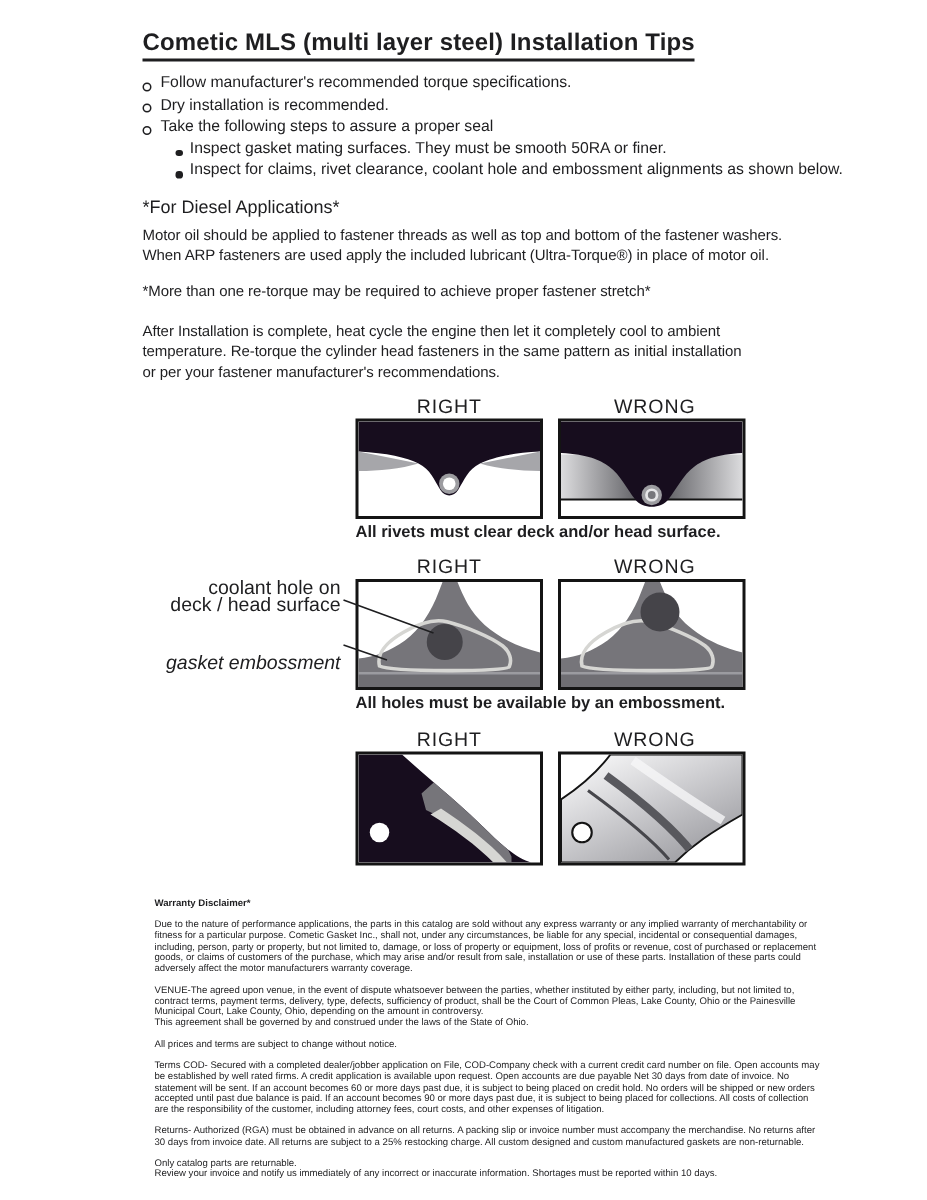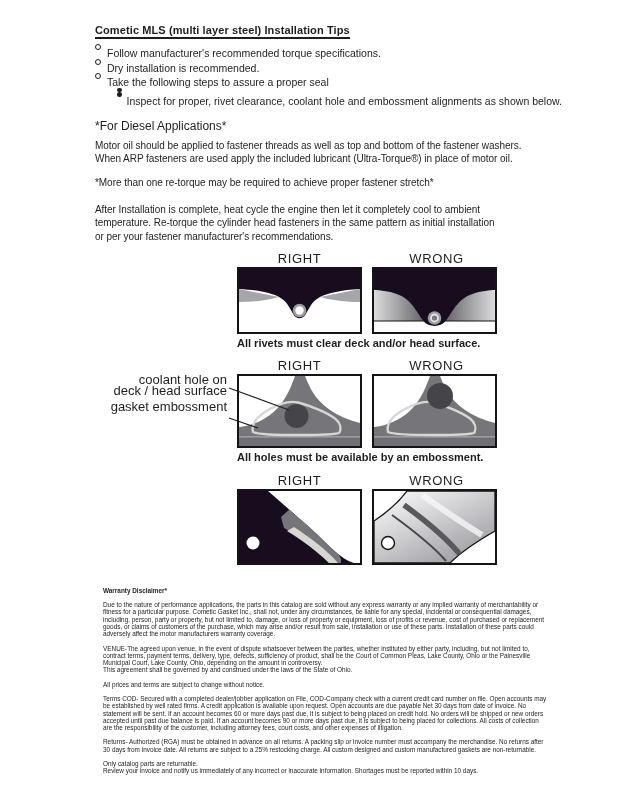--- a/index.html
+++ b/index.html
@@ -8,47 +8,47 @@
     --c-gasket-gray:#76757a; --c-hole-dark:#454449; --c-emboss-light:#d6d6d3;
   }
   .page{
     position:relative; width:618px; height:800px; background:#fff;
     font-family:"Liberation Sans","DejaVu Sans",sans-serif; color:var(--c-ink);
     overflow:hidden;
   }
   .content{ position:absolute; left:95px; top:20px; width:472px; }
 
   h1.title{
-    font-size:11px; font-weight:bold; margin:0 0 7px 0;
+    font-size:16px; font-weight:bold; margin:0 0 7px 0;
     display:inline-block; border-bottom:2px solid var(--c-ink); padding-bottom:1px;
     letter-spacing:.1px;
   }
   .tips{ margin:0 0 8px 0; }
-  .tiprow{ font-size:10.5px; line-height:14.5px; display:flex; align-items:flex-start; }
+  .tiprow{ font-size:10.5px; line-height:14.5px; display:flex; align-items:flex-end; }
   .tiprow.sub{ padding-left:22px; }
   .o-bullet{ width:4px;height:4px;border:1px solid var(--c-ink);border-radius:50%;
     display:inline-block; margin-right:6px; flex:0 0 auto; position:relative; top:-2px;}
   .f-bullet{ width:4.5px;height:4.5px;background:var(--c-ink);border-radius:50%;
     display:inline-block; margin-right:5px; flex:0 0 auto; position:relative; top:-2px;}
 
   h2.diesel{ font-size:12px; font-weight:normal; margin:10px 0 6px 0; }
   p.body{ font-size:10px; line-height:13.2px; margin:0 0 8px 0; white-space:pre-line; letter-spacing:-.05px;}
   p.note{ margin:11px 0 14px 0; }
 
   .drow{ position:relative; margin-left:142px; width:292px; }
   .dlabels{ display:flex; gap:12px; }
   .dlabels span{ width:125px; text-align:center; font-size:13px; letter-spacing:.6px; }
   .dboxes{ display:flex; gap:10px; margin-top:1px; }
   .dbox{ border:2px solid #141414; background:#fff; font-size:0; flex:0 0 auto; }
   .dcaption{ font-size:11px; font-weight:bold; margin-top:3px; white-space:pre-line; line-height:12.5px;}
   .drow{ margin-bottom:9px; }
 
   .anno{ position:absolute; right:calc(100% + 10px); width:150px; text-align:right;
     font-size:13px; line-height:11px; white-space:pre-line; }
-  .anno1{ top:16px; } .anno2{ top:43px; }
+  .anno1{ top:16px; } .anno2{ top:66px;font-style:italic; }
   .overlay{ position:absolute; left:-160px; top:0; pointer-events:none; }
 
   .warranty{ margin-top:22px; padding-left:8px; }
   .fine{ font-size:6.4px; line-height:7.3px; margin:0 0 7px 0; white-space:pre-line; letter-spacing:0;}
   .fine-head{ font-weight:bold; }
 </style>
 </head>
 <body>
 
 <div class="page">
@@ -64,24 +64,25 @@
       <div class="tiprow">
         <span class="o-bullet"></span>
         <span>Dry installation is recommended.</span>
       </div>
       <div class="tiprow">
         <span class="o-bullet"></span>
         <span>Take the following steps to assure a proper seal</span>
       </div>
       <div class="tiprow sub">
         <span class="f-bullet"></span>
+        <span>Inspect gasket mating surfaces.  They must be smooth 50RA or finer.</span>
       </div>
       <div class="tiprow sub">
         <span class="f-bullet"></span>
-        <span>Inspect for proper, rivet clearance, coolant hole and embossment alignments as shown below.</span>
+        <span>Inspect for claims, rivet clearance, coolant hole and embossment alignments as shown below.</span>
       </div>
     </div>
 
     <h2 class="diesel">*For Diesel Applications*</h2>
     <p class="body">Motor oil should be applied to fastener threads as well as top and bottom of the fastener washers.
 When ARP fasteners are used apply the included lubricant (Ultra-Torque®) in place of motor oil.</p>
     <p class="body note">*More than one re-torque may be required to achieve proper fastener stretch*</p>
     <p class="body">After Installation is complete, heat cycle the engine then let it completely cool to ambient
 temperature. Re-torque the cylinder head fasteners in the same pattern as initial installation
 or per your fastener manufacturer's recommendations.</p>

